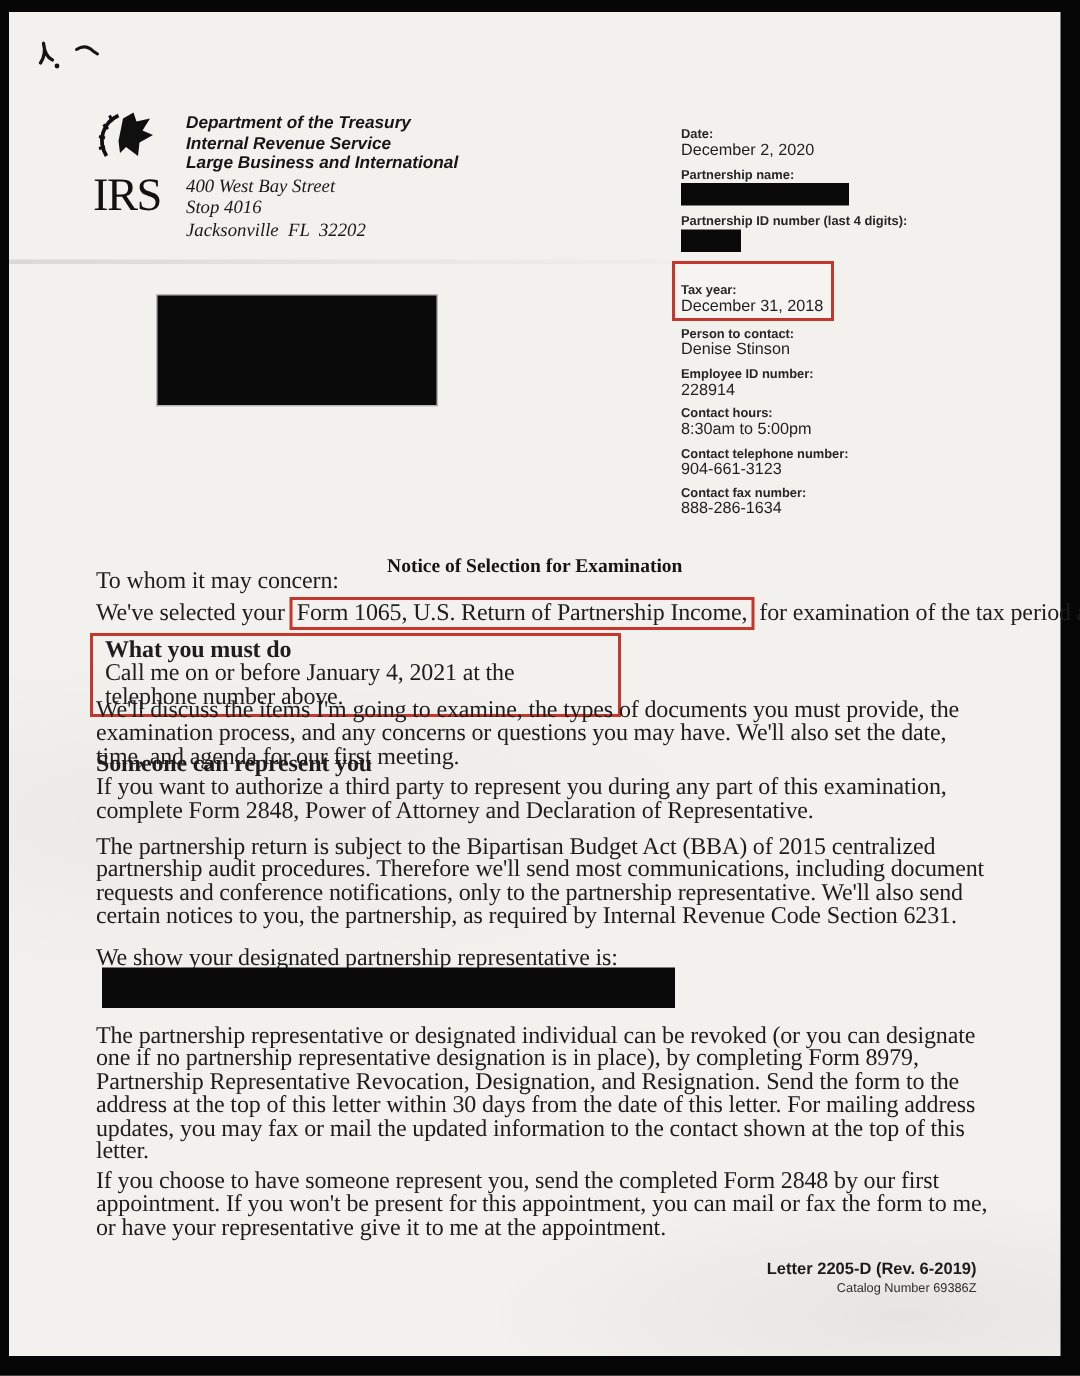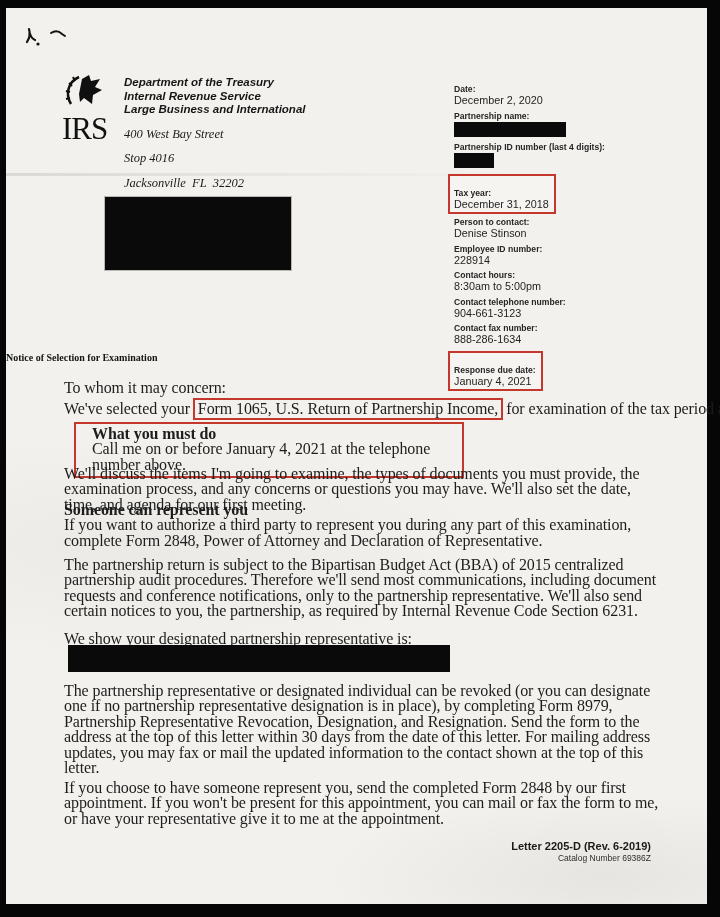--- a/index.html
+++ b/index.html
@@ -26,21 +26,21 @@
   .logo-col { width:52px; margin-right:10px; text-align:left; }
   .irs-word {
     font-family:"Liberation Serif", serif; font-size:31px; line-height:30px;
     letter-spacing:-1px; color:#111; margin-top:2px;
   }
   .agency-text { padding-top:2px;font-style:italic; }
   .agency-name {
     font-family:"Liberation Sans", sans-serif; font-weight:bold;
     font-size:11.5px; line-height:13.5px; color:#161616;
   }
-  .agency-addr { font-size:12.5px; line-height:14.5px; color:#1a1a1a; white-space:pre-wrap;margin-top:10px; }
+  .agency-addr { font-size:12.5px; line-height:14.5px; color:#1a1a1a; white-space:pre-wrap; }
 
   
   .info { position:absolute; left:448px; top:76px; width:215px;
           font-family:"Liberation Sans", sans-serif; }
   .info-label { font-weight:bold; font-size:8.6px; line-height:10px; color:#262626; }
   .info-value { font-size:10.8px; line-height:12.5px; color:#1f1f1f; margin-bottom:4px; }
   .redact-bar { background:#0a0a0a; height:15px; margin:1px 0 5px; }
   .bar-name { width:112px; } .bar-id { width:40px; }
   .hl-box {
     display:inline-block; border:2px solid #c4372c; padding:12px 5px 2px 4px;
@@ -49,30 +49,30 @@
   .hl-box .info-value { margin-bottom:0; }
 
   
   .redact-recipient {
     position:absolute; left:99px; top:189px; width:186px; height:73px;
     background:#0a0a0a; box-shadow:0 0 0 1px #b9b8b4;
   }
 
   
   .title {
-    position:absolute; top:344px; left:0; width:100%; 
-    font-weight:bold; font-size:10px; color:#151515;
+    position:absolute; top:361px; left:0; width:100%; text-align:center;
+    font-weight:bold; font-size:13px; color:#151515;
   }
   .body-block { position:absolute; left:58px; width:600px;
                 font-size:16px; line-height:15.4px; letter-spacing:-0.1px; color:#1d1d1d; }
   .b-salutation { top:372px; }
   .b-selected   { top:393px; white-space:nowrap; }
   .inline-hl { border:2px solid #c4372c; padding:0 3px 1px; margin:0 3px; }
   .b-mustdo {
-    top:414px; width:390px; border:2px solid #c4372c; padding:2px 16px 4px; left:68px;
+    top:414px; width:354px; border:2px solid #c4372c; padding:2px 8px 4px; left:54px;
   }
   .b-heading { font-weight:bold; }
   .b-discuss { top:458px; }
   .b-represent { top:494px; }
   .b-bba { top:549px; }
   .b-repintro { top:623px; }
   .rep-bar { position:absolute; left:62px; top:637px; width:382px; height:27px; background:#0a0a0a; }
   .b-revoke { top:675px; }
   .b-choose { top:772px; }
 
@@ -151,26 +151,20 @@
         <div class="info-value">8:30am to 5:00pm</div>
       </div>
       <div>
         <div class="info-label">Contact telephone number:</div>
         <div class="info-value">904-661-3123</div>
       </div>
       <div>
         <div class="info-label">Contact fax number:</div>
         <div class="info-value">888-286-1634</div>
       </div>
-      <div>
-        <div class="hl-box">
-          <div class="info-label">Response due date:</div>
-          <div class="info-value">January 4, 2021</div>
-        </div>
-      </div>
     </div>
 
     <div class="redact-recipient"></div>
 
     <div class="title">Notice of Selection for Examination</div>
 
     <div class="body-block b-salutation">To whom it may concern:</div>
 
     <div class="body-block b-selected"><span>We've selected your</span><span class="inline-hl">Form 1065, U.S. Return of Partnership Income,</span><span>for examination of the tax period above.</span></div>
 

